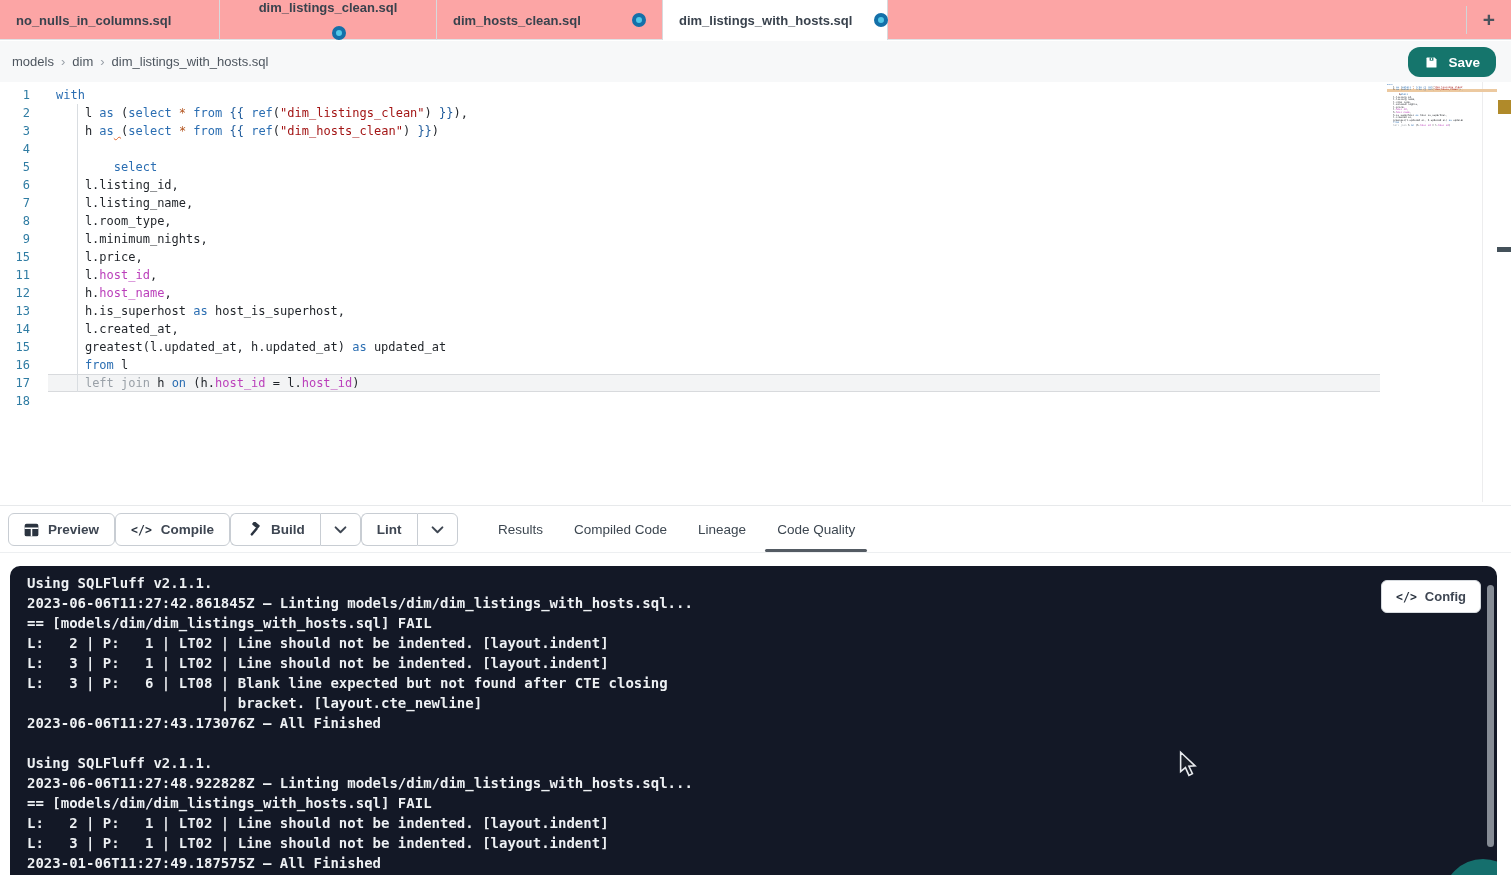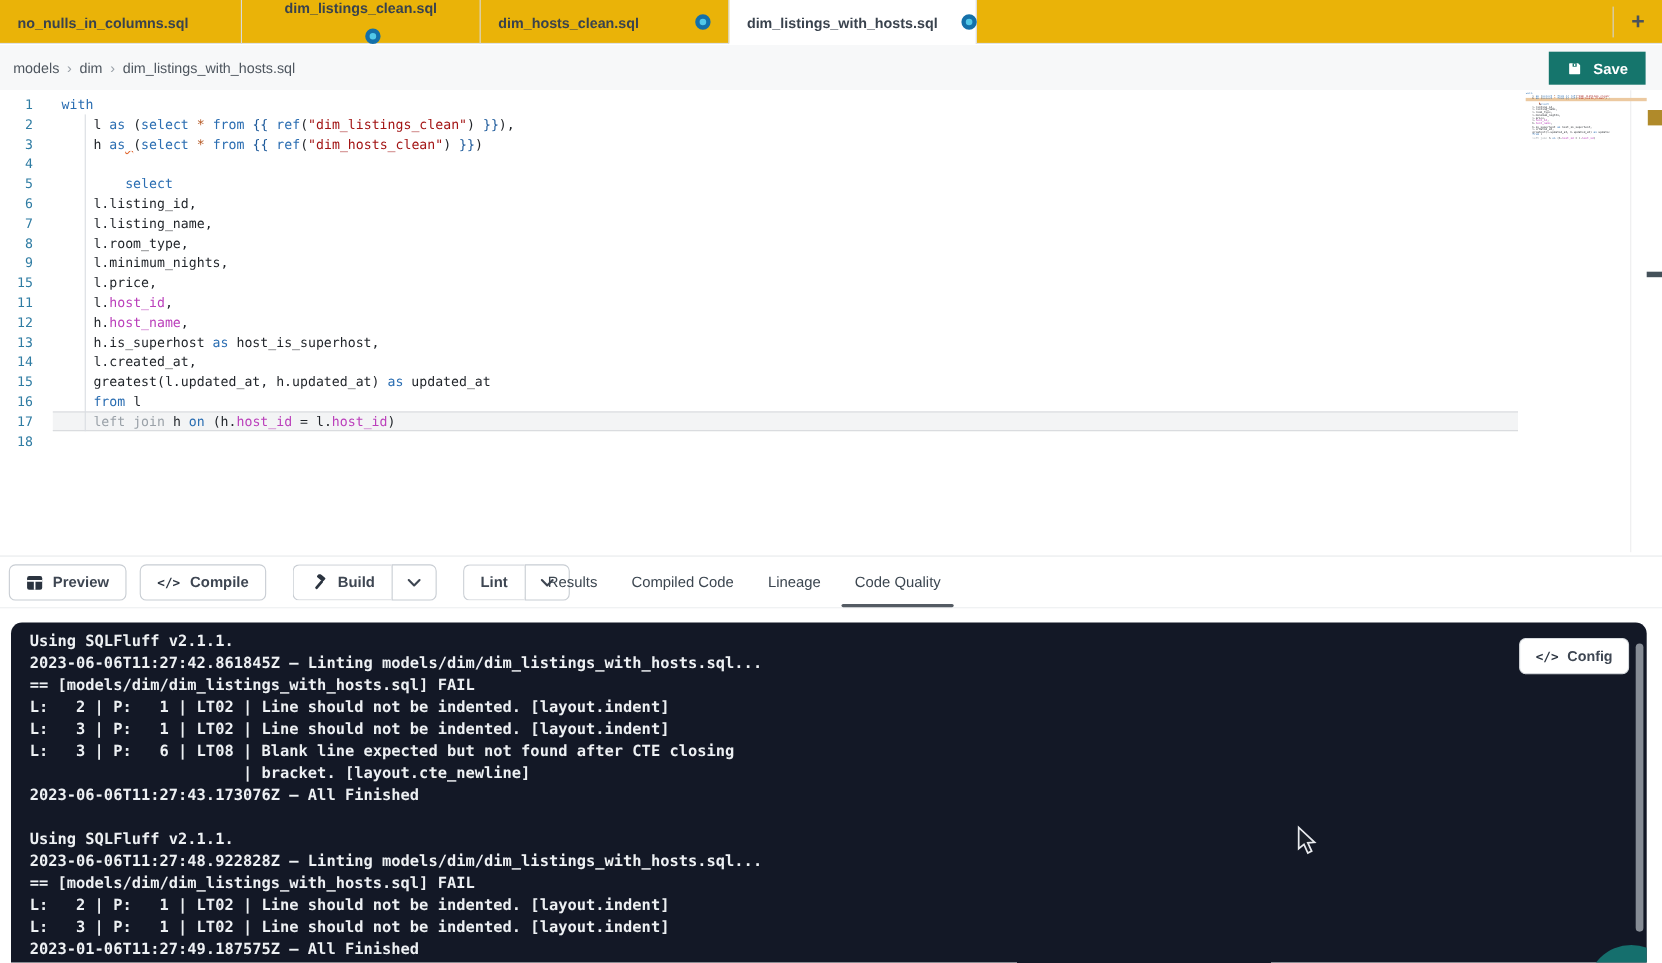--- a/index.html
+++ b/index.html
@@ -2,40 +2,40 @@
 <html><head>
 <meta charset="utf-8">
 <style>
   * { margin:0; padding:0; box-sizing:border-box; }
   html,body { width:1511px; height:875px; overflow:hidden; background:#fff;
     font-family:"Liberation Sans", sans-serif; }
   body { position:relative; }
 
   
   #tab-bar { position:absolute; left:0; top:0; width:1511px; height:40px;
-    background:#eab308; display:flex; border-bottom:1px solid #dfe2e5; }
+    background:#fca5a5; display:flex; border-bottom:1px solid #dfe2e5; }
   .file-tab { height:40px; display:flex; align-items:center; justify-content:space-between;
     padding:0 16px; border-right:1px solid #d7dadd; font-size:13px; font-weight:600;
     color:#39424d; cursor:pointer; }
   .file-tab.active { background:#fff; }
   .mod-dot { width:14px; height:14px; border-radius:50%; background:#52c8e8;
     border:4px solid #1470a9; margin-left:22px; flex:0 0 auto; }
   #new-tab-btn { position:absolute; right:8px; top:7px; width:28px; height:26px;
     display:flex; align-items:center; justify-content:center; font-size:21px;
     font-weight:600; color:#4a525c; cursor:pointer; }
   #tabbar-sep { position:absolute; right:44px; top:6px; width:1px; height:28px; background:#d2d5d8; }
 
   
   #crumb-row { position:absolute; left:0; top:41px; width:1511px; height:41px; background:#f7f8f9; }
   #breadcrumb { position:absolute; left:12px; top:13px; display:flex; align-items:flex-end;
     gap:7px; font-size:13px; color:#4e565f; }
   .crumb-sep { color:#99a0a8; font-size:13px; }
   .crumb-item { cursor:pointer; }
   #save-btn { position:absolute; right:15px; top:6px; height:30px; padding:0 16px;
-    background:#15756c; border:none; border-radius:0; color:#fff; font-size:13.5px;
+    background:#15756c; border:none; border-radius:12px; color:#fff; font-size:13.5px;
     font-weight:600; display:flex; align-items:center; gap:9px; cursor:pointer;
     font-family:"Liberation Sans", sans-serif; }
 
   
   #editor { position:absolute; left:0; top:82px; width:1511px; height:423px; background:#fff; }
   #gutter { position:absolute; left:0; top:4px; width:30px; text-align:right;
     font-family:"DejaVu Sans Mono", monospace; font-size:12px; line-height:18px; color:#2f7ca3; }
   #code-lines { position:absolute; left:56px; top:4px;
     font-family:"DejaVu Sans Mono", monospace; font-size:12px; line-height:18px; color:#1f2328; }
   .code-line { height:18px; white-space:pre; cursor:text; }
@@ -58,26 +58,26 @@
     line-height:2.55px; cursor:pointer; }
   .mini-line { height:2.55px; white-space:pre; }
   #minimap-warn-band { position:absolute; left:1387px; top:7px; width:110px; height:3px;
     background:#ecc9a0; }
   #ruler-warn { position:absolute; left:1498px; top:18px; width:13px; height:14px; background:#b08a2a; }
   #ruler-cursor { position:absolute; left:1497px; top:165px; width:14px; height:5px; background:#44515a; }
 
   
   #toolbar { position:absolute; left:0; top:505px; width:1511px; height:48px; background:#fff;
     border-top:1px solid #e7e9eb; border-bottom:1px solid #edeff1; }
-  #action-buttons { position:absolute; left:8px; top:7px; display:flex; gap:12px; }
+  #action-buttons { position:absolute; left:8px; top:7px; display:flex; }
   .act-btn { height:33px; background:#fff; border:1px solid #c8cdd3; border-radius:6px;
     display:inline-flex; align-items:center; gap:9px; padding:0 15px; font-size:13.5px;
     font-weight:600; color:#3e4652; cursor:pointer; font-family:"Liberation Sans", sans-serif; }
   .split-group { display:inline-flex; }
-  .split-group .act-btn.main { border-radius:6px 0 0 6px; border-right:none;margin-left:12px; }
+  .split-group .act-btn.main { border-radius:6px 0 0 6px; border-right:none; }
   .split-group .act-btn.chev { border-radius:0 6px 6px 0; border-left:1px solid #c8cdd3; padding:0 13px; }
   .code-glyph { font-family:"DejaVu Sans Mono", monospace; font-weight:700; font-size:11.5px; color:#2b3440; }
   #bottom-tabs { position:absolute; left:498px; top:0; height:47px; display:flex; gap:31px; }
   .btab { height:100%; display:flex; align-items:center; font-size:13.5px; color:#3c4650;
     position:relative; cursor:pointer; }
   .btab.active::after { content:''; position:absolute; left:-12px; right:-12px; bottom:1px;
     height:3px; background:#545b63; border-radius:2px; }
 
   
   #terminal { position:absolute; left:10px; top:566px; width:1487px; height:320px;

